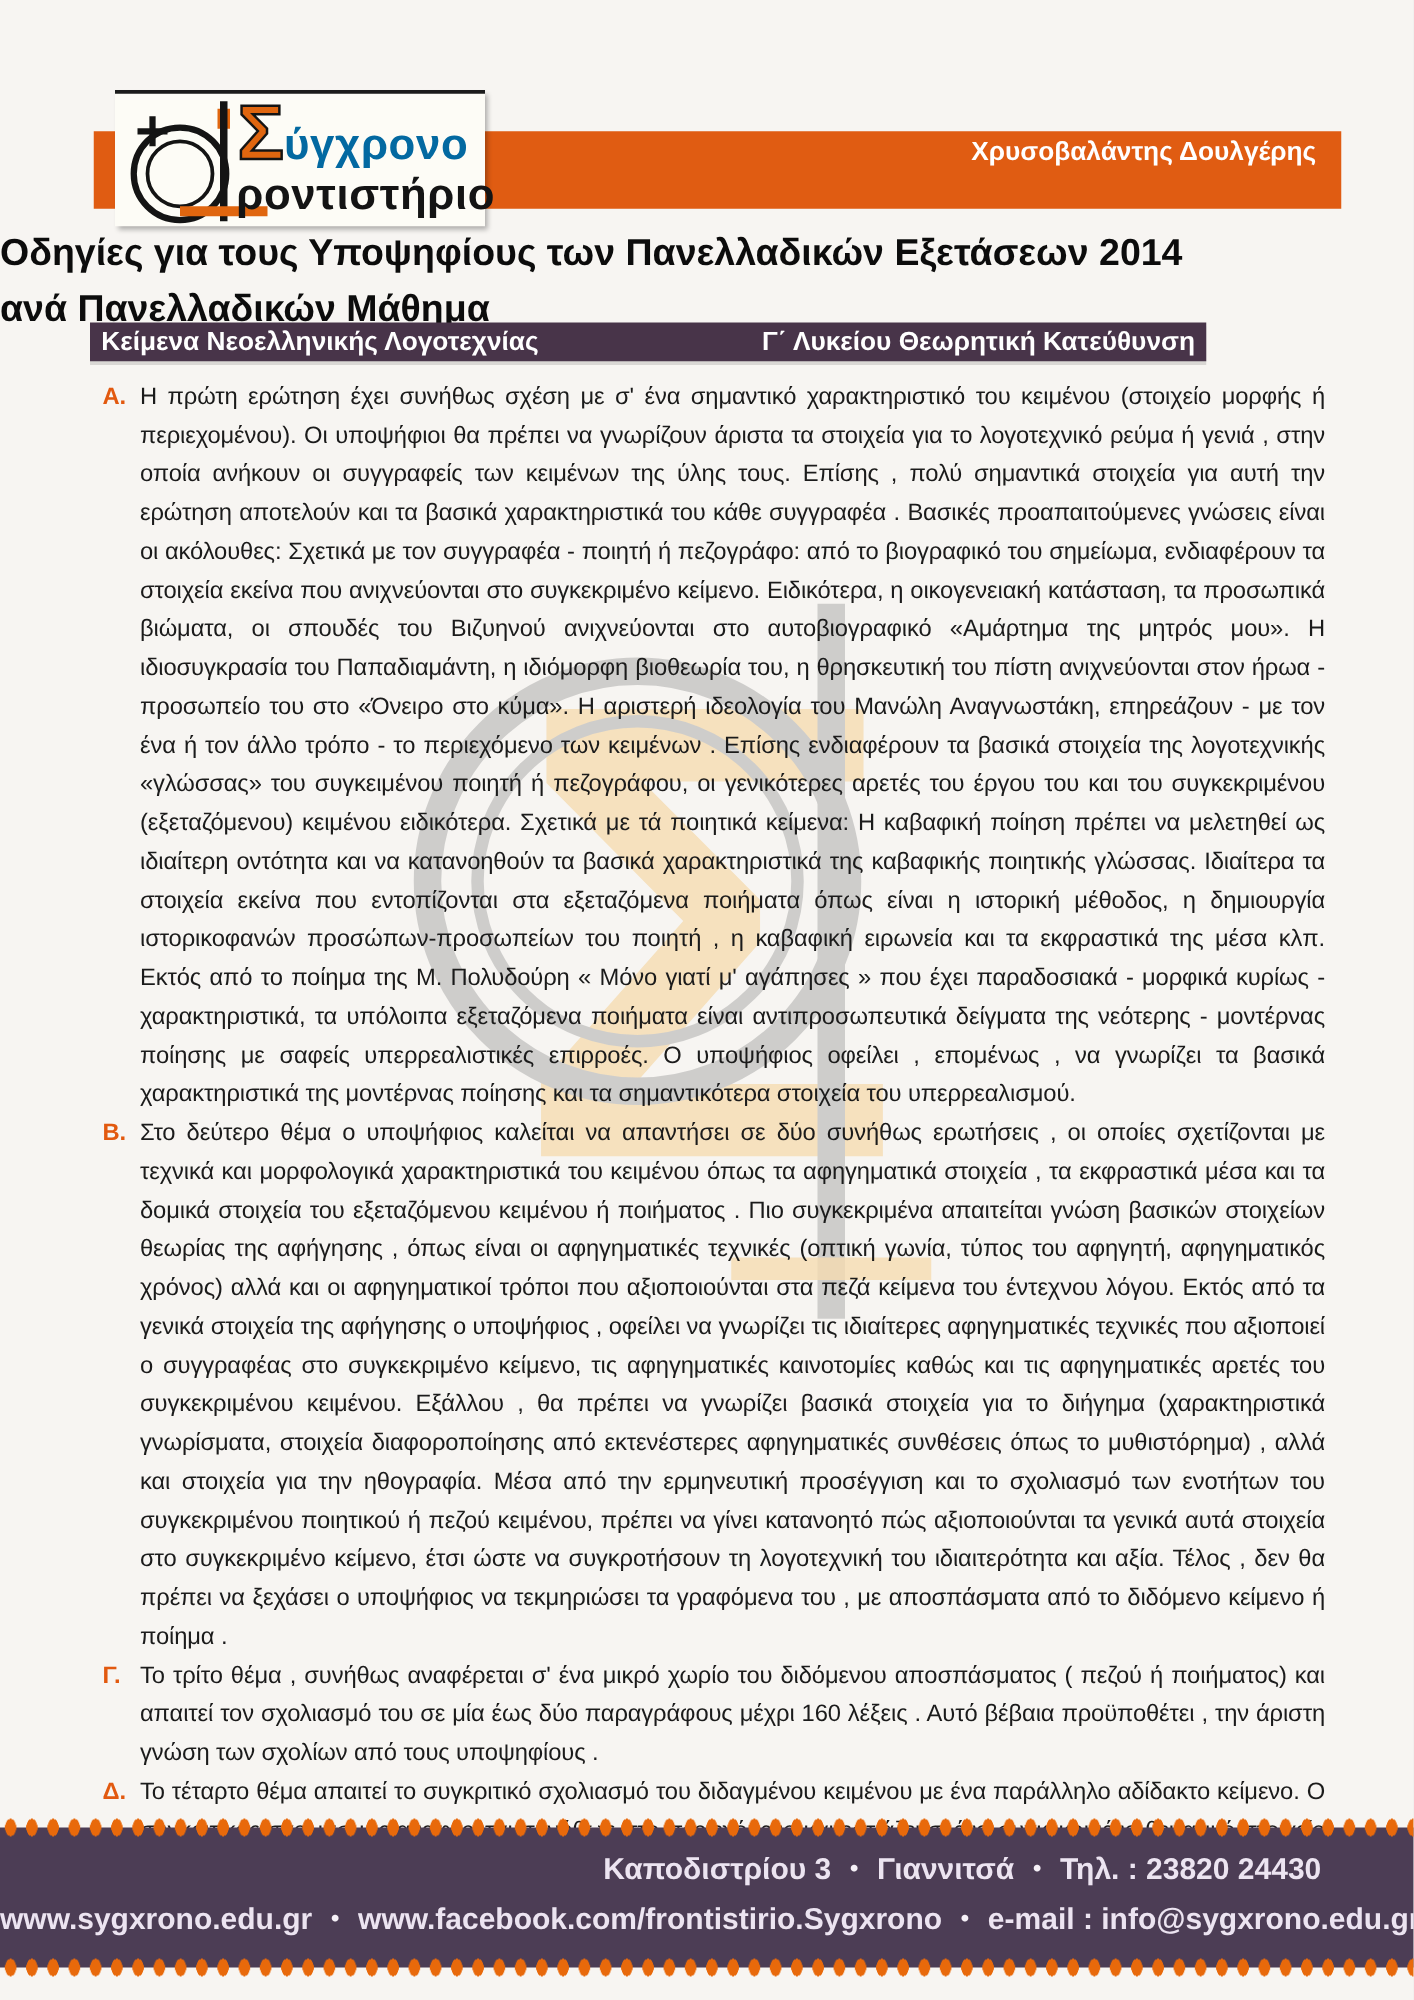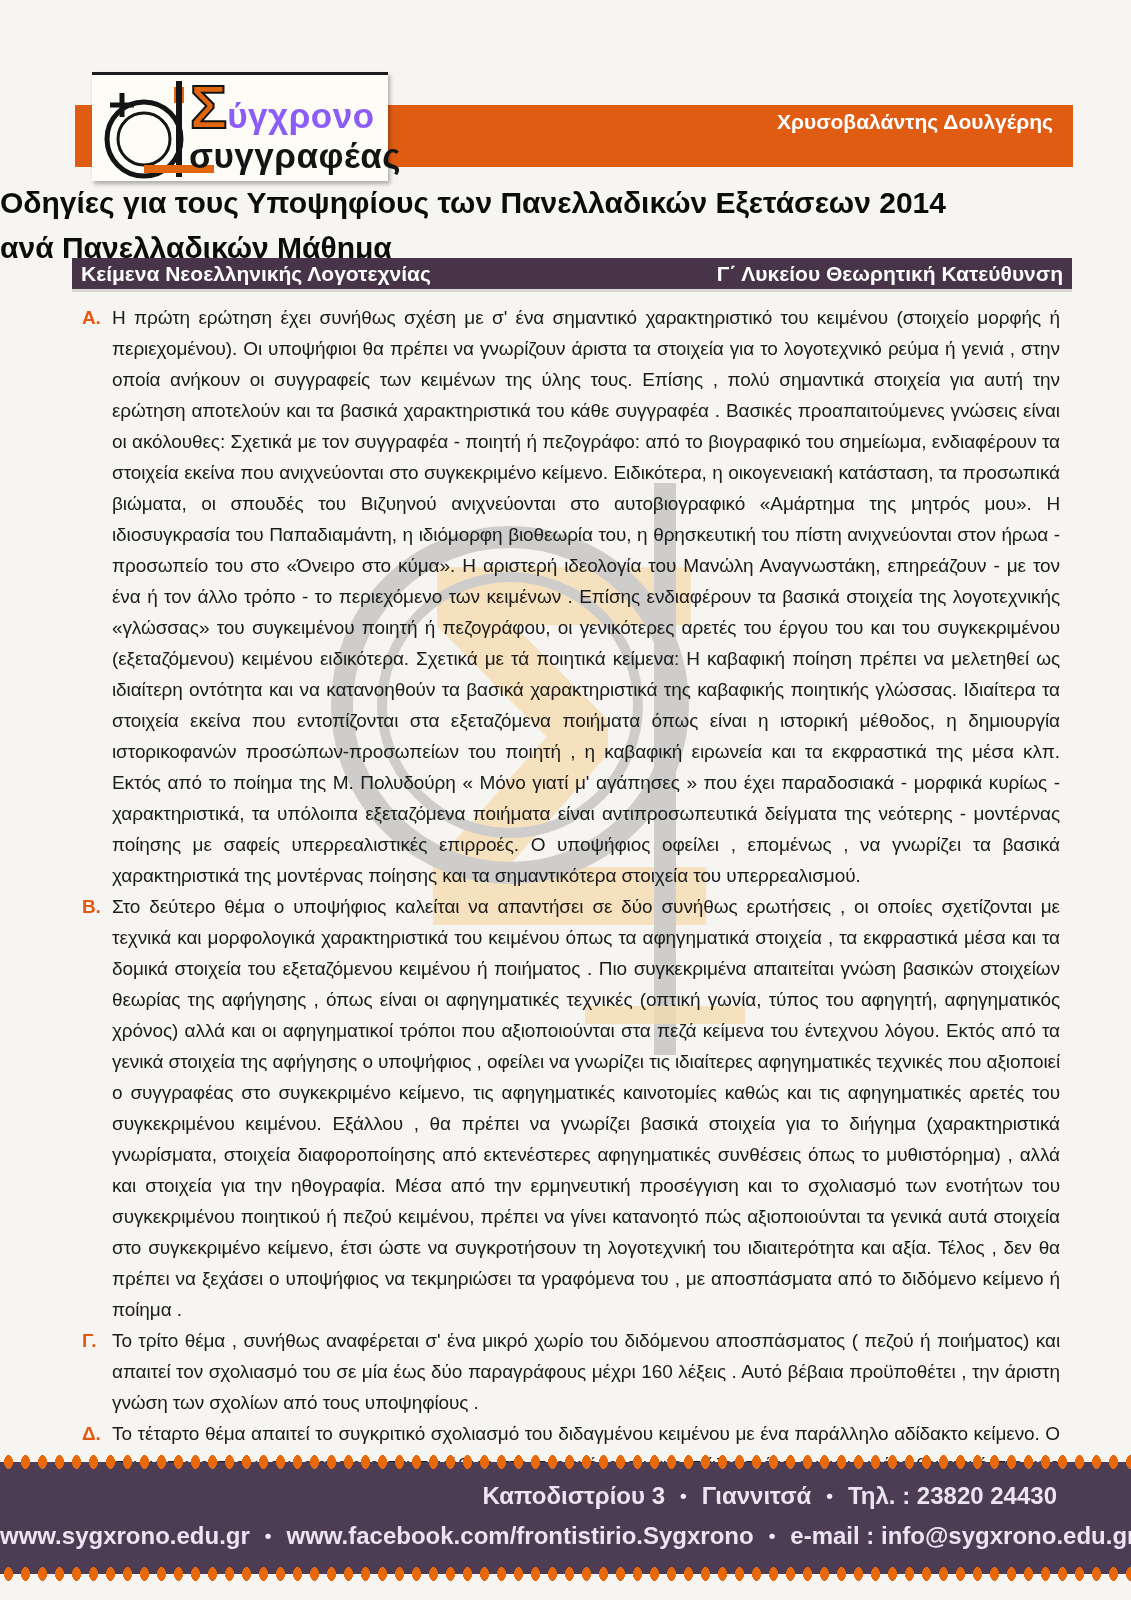--- a/index.html
+++ b/index.html
@@ -13,27 +13,27 @@
   .watermark{position:absolute;left:305px;top:455px;opacity:.45;pointer-events:none;}
   
   .orange-band{position:absolute;left:75px;top:105px;width:982px;height:62px;background:#e05c12;padding-left:16px;}
   .instructor{position:absolute;right:20px;top:3px;text-align:center;color:#fff;
     font-weight:bold;font-size:21px;line-height:28px;}
   .logo-box{position:absolute;left:92px;top:72px;width:296px;height:106px;background:#fdfcf6;
     border-top:3px solid #1c1c1c;box-shadow:2px 3px 4px rgba(0,0,0,.3);}
   .logo-mark{position:absolute;left:0;top:0;}
   .logo-line1{position:absolute;left:98px;top:2px;display:flex;align-items:baseline;}
   .logo-sigma{font-size:62px;font-weight:bold;color:#e0660f;-webkit-text-stroke:2px #141414;line-height:60px;}
-  .logo-rest{font-size:35px;font-weight:bold;color:#8b5cf6;letter-spacing:.5px;text-align:right;}
+  .logo-rest{font-size:35px;font-weight:bold;color:#0369a1;letter-spacing:.5px;text-align:right;}
   .logo-line2{position:absolute;left:97px;top:61px;font-size:35px;font-weight:bold;color:#141414;letter-spacing:.5px;}
   
   .title{position:absolute;left:0;top:180px;width:100%;
     font-weight:bold;font-size:30px;line-height:45px;color:#0c0c0c;}
   
-  .subject-bar{position:absolute;left:72px;top:258px;width:1000px;height:31px;background:#483449;
+  .subject-bar{position:absolute;left:72px;top:258px;width:893px;height:31px;background:#483449;
     display:flex;justify-content:space-between;align-items:center;box-sizing:border-box;padding:0 9px;
     color:#fff;font-weight:bold;font-size:21px;box-shadow:0 3px 0 rgba(0,0,0,.12);}
   
   .content{position:absolute;left:72px;top:302px;width:988px;
     font-size:19px;line-height:31px;text-align:justify;color:#1b1b1b;letter-spacing:-0.1px;}
   .intro{margin:0;}
   .item{position:relative;padding-left:40px;}
   .item .lbl{position:absolute;left:10px;top:0;color:#e2590f;font-weight:bold;}
   
   .footer{position:absolute;left:0;top:1462px;width:1131px;height:112px;background:#4c3d55;}
@@ -73,21 +73,21 @@
       <rect x="82" y="12" width="10" height="16" fill="#e0660f"></rect>
       <circle cx="52" cy="64" r="37" fill="none" stroke="#141414" stroke-width="5"></circle>
       <circle cx="52" cy="64" r="26" fill="none" stroke="#141414" stroke-width="3"></circle>
       <line x1="87" y1="6" x2="87" y2="102" stroke="#141414" stroke-width="6"></line>
       <line x1="52" y1="94" x2="122" y2="94" stroke="#e0660f" stroke-width="8"></line>
     </svg>
     <div class="logo-line1">
       <span class="logo-sigma">Σ</span>
       <span class="logo-rest">ύγχρονο</span>
     </div>
-    <div class="logo-line2">συγγραφέας</div>
+    <div class="logo-line2">ροντιστήριο</div>
   </div>
 
   <div class="title">
     <div>Οδηγίες για τους Υποψηφίους των Πανελλαδικών Εξετάσεων 2014</div>
     <div>ανά Πανελλαδικών Μάθημα</div>
   </div>
 
   <div class="subject-bar">
     <span>Κείμενα Νεοελληνικής Λογοτεχνίας</span>
     <span>Γ΄ Λυκείου Θεωρητική Κατεύθυνση</span>

